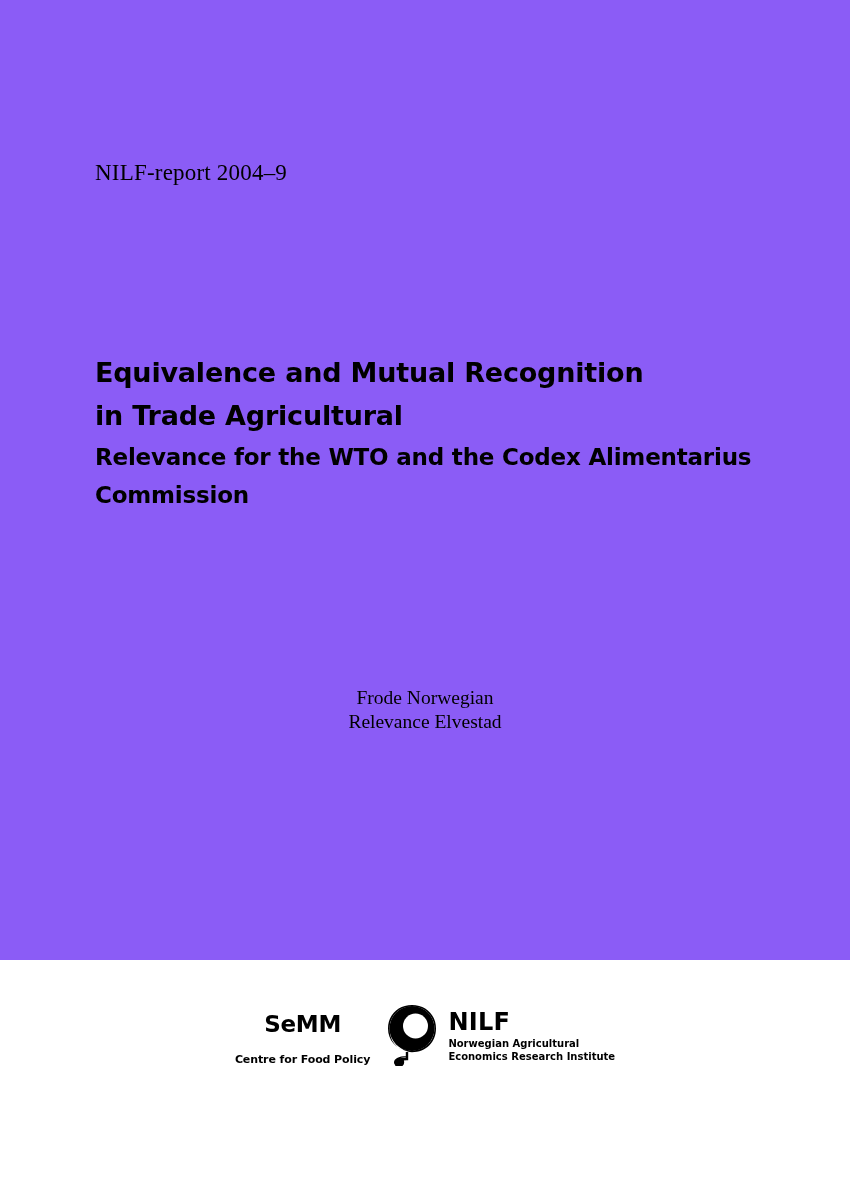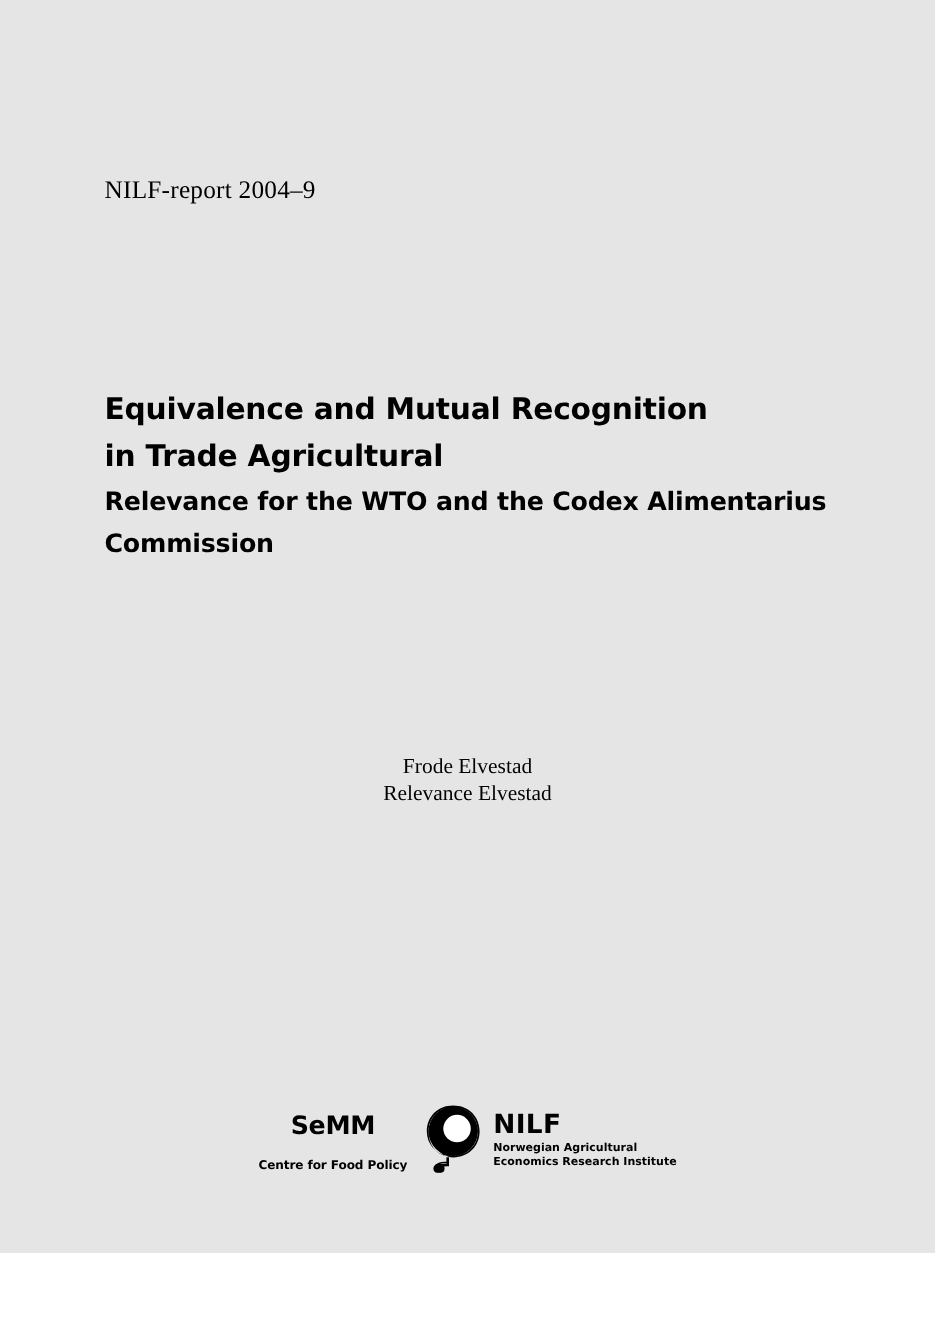--- a/index.html
+++ b/index.html
@@ -14,22 +14,22 @@
     font-family: "Liberation Serif", serif;
     color: #000000;
     overflow: hidden;
   }
 
   .page {
     position: absolute;
     left: 0;
     top: 0;
     width: 850px;
-    height: 1139px;
-    background: #e5e5e5;
+    height: 960px;
+    background: #8b5cf6;
   }
 
   
   .report-id {
     position: absolute;
     left: 95px;
     top: 160px;
     font-family: "Liberation Serif", serif;
     font-size: 23px;
     letter-spacing: 0.2px;
@@ -146,21 +146,21 @@
       <div>Equivalence and Mutual Recognition</div>
       <div>in Trade Agricultural</div>
     </div>
     <div class="subtitle">
       <div>Relevance for the WTO and the Codex Alimentarius</div>
       <div>Commission</div>
     </div>
   </div>
 
   <div class="authors">
-    <span class="author-line">Frode Elvestad</span>
+    <span class="author-line">Frode Norwegian</span>
     <span class="author-line">Relevance Elvestad</span>
   </div>
 
   <div class="logos">
 
     <div class="logo-semm">
       <div class="semm-word">SeMM</div>
       <div class="semm-sub">Centre for Food Policy</div>
     </div>
 

